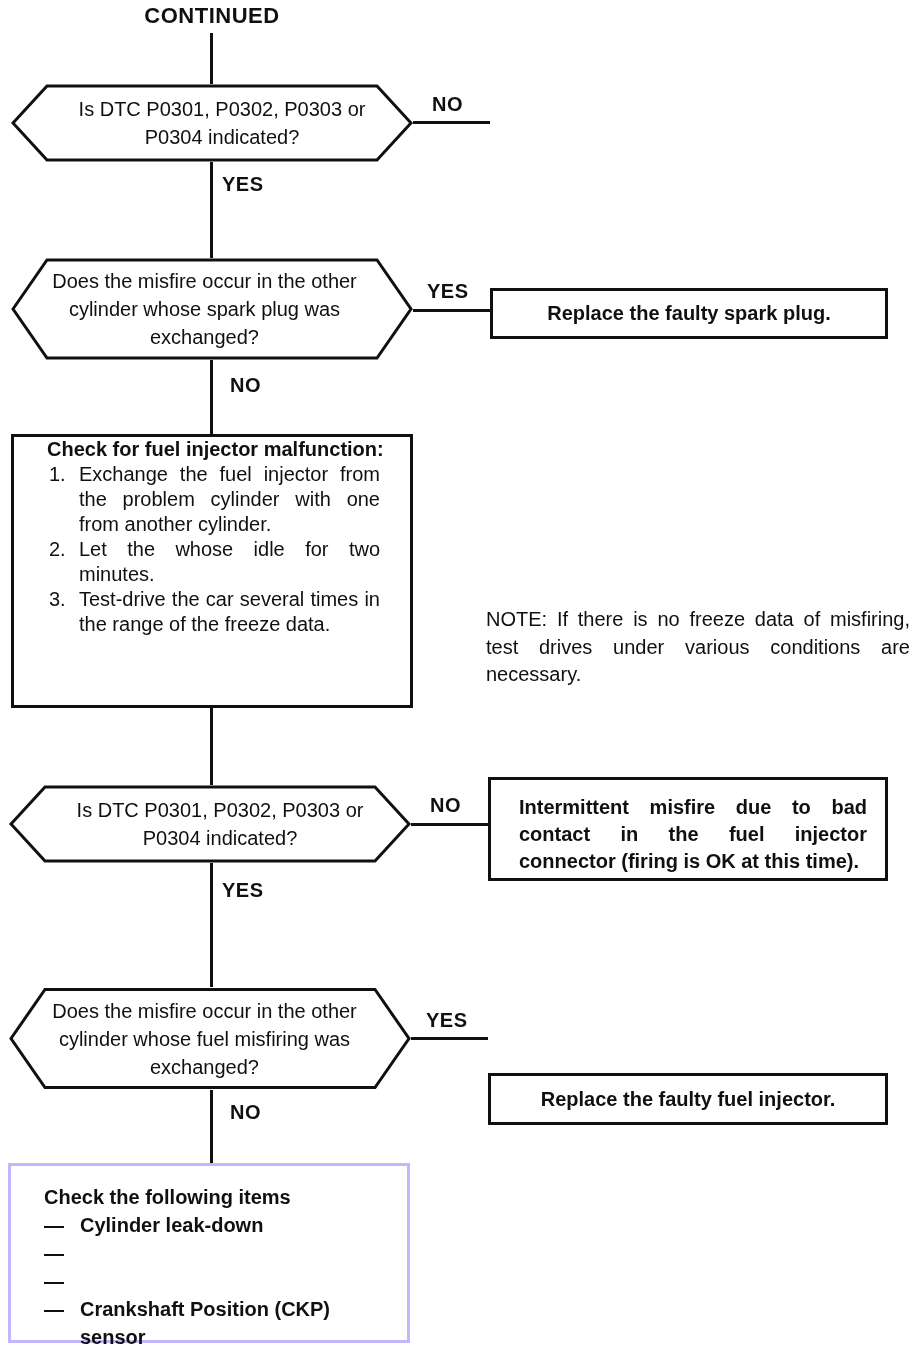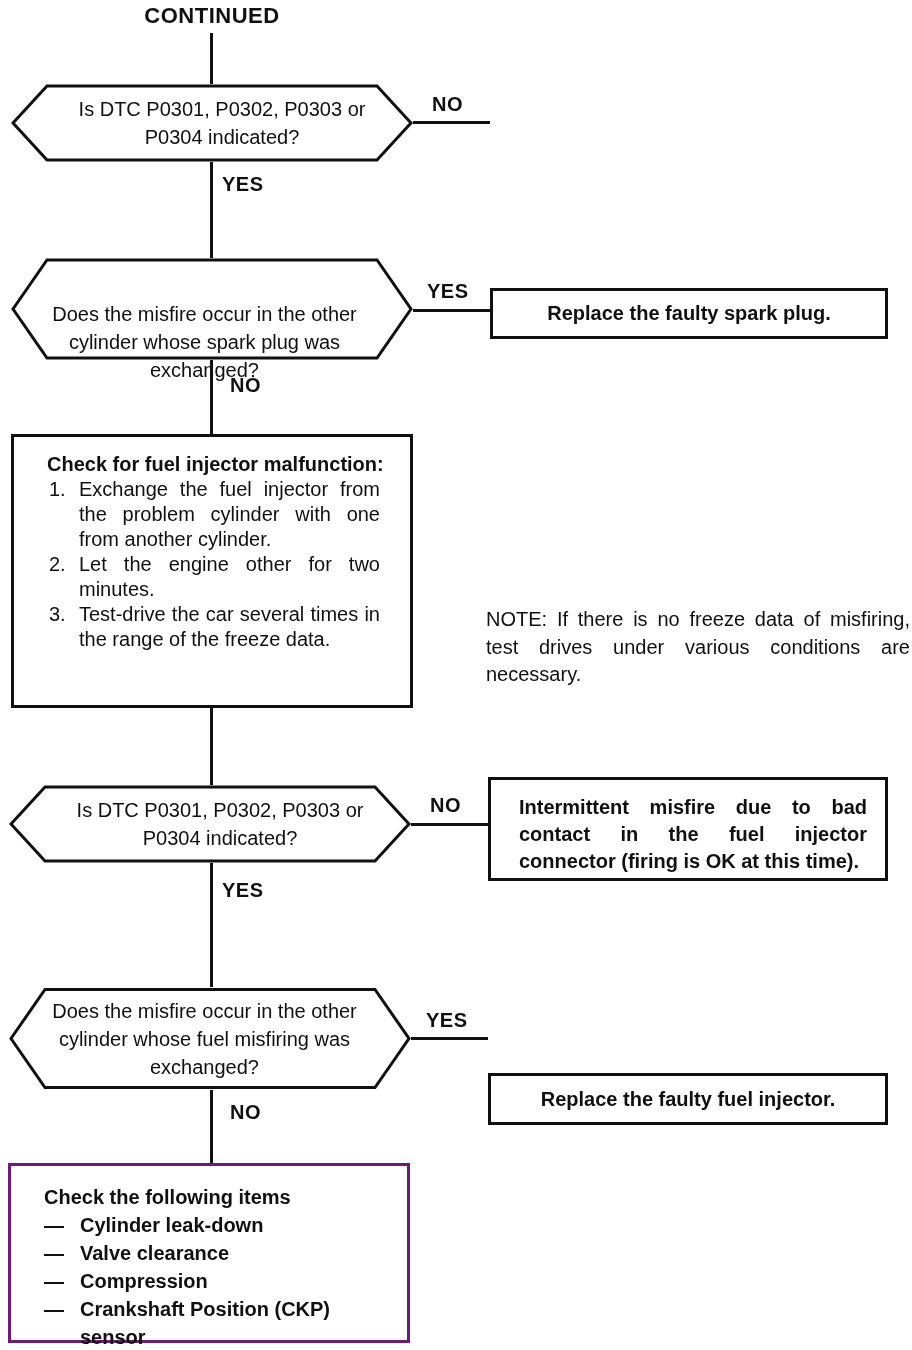--- a/index.html
+++ b/index.html
@@ -22,31 +22,31 @@
     position:absolute;font-size:20px;font-weight:bold;letter-spacing:.5px;
   }
   .rbox{
     position:absolute;border:3px solid #101010;background:#fff;
     font-size:20px;font-weight:bold;line-height:27px;box-sizing:border-box;
   }
   .rbox.paragraph{padding:14px 18px 0 28px;text-align:justify;}
   .rbox.centered{display:flex;align-items:center;justify-content:center;text-align:left;}
   .pbox{
     position:absolute;border:3px solid #101010;background:#fff;
-    box-sizing:border-box;font-size:20px;line-height:25px;padding-top:15px;
+    box-sizing:border-box;font-size:20px;line-height:25px;
   }
   .pbox .heading{font-weight:bold;padding:0 24px 0 33px;}
   .step{display:flex;padding:0 30px 0 35px;}
   .step .num{flex:none;width:30px;}
   .step .txt{flex:1;text-align:justify;}
   .note{
     position:absolute;font-size:20px;line-height:27.5px;text-align:justify;
   }
   .cbox{
-    position:absolute;border:3px solid #701a75;background:#fff;
+    position:absolute;border:3px solid #c4b5fd;background:#fff;
     box-sizing:border-box;font-size:20px;font-weight:bold;line-height:28px;
     padding-top:17px;
   }
   .cbox .heading{padding-left:33px;}
   .citem{display:flex;padding-left:33px;}
   .citem .dash{flex:none;width:36px;}
   .citem .itm{flex:1;padding-right:20px;}
 </style>
 </head>
 <body>
@@ -67,41 +67,41 @@
   <div class="hline" style="left:413px;top:121px;width:77px;height:3px;"></div>
 
 
   <div class="branch-label" style="left:222px;top:173px;">YES</div>
   <div class="vline" style="left:210px;top:162px;width:3px;height:96px;"></div>
 
   <div class="hex" style="left:11px;top:258px;width:402px;height:102px;">
     <svg viewBox="0 0 402 102">
       <polygon points="2,51 36,2 366,2 400,51 366,100 36,100" fill="#ffffff" stroke="#101010" stroke-width="3"></polygon>
     </svg>
-    <div class="hex-text" style="padding-left:33px;padding-right:48px;margin-top:33px;">Does the misfire occur in the other cylinder whose spark plug was exchanged?</div>
+    <div class="hex-text" style="padding-left:33px;padding-right:48px;">Does the misfire occur in the other cylinder whose spark plug was exchanged?</div>
   </div>
   <div class="branch-label" style="left:427px;top:280px;">YES</div>
   <div class="hline" style="left:413px;top:309px;width:77px;height:3px;"></div>
 
   <div class="rbox centered" style="left:490px;top:288px;width:398px;height:51px;">
     <span>Replace the faulty spark plug.</span>
   </div>
 
   <div class="branch-label" style="left:230px;top:374px;">NO</div>
   <div class="vline" style="left:210px;top:360px;width:3px;height:74px;"></div>
 
   <div class="pbox" style="left:11px;top:434px;width:402px;height:274px;">
     <div class="heading">Check for fuel injector malfunction:</div>
     <div class="step">
       <span class="num">1.</span>
       <span class="txt">Exchange the fuel injector from the problem cylinder with one from another cylinder.</span>
     </div>
     <div class="step">
       <span class="num">2.</span>
-      <span class="txt">Let the engine other for two minutes.</span>
+      <span class="txt">Let the whose idle for two minutes.</span>
     </div>
     <div class="step">
       <span class="num">3.</span>
       <span class="txt">Test-drive the car several times in the range of the freeze data.</span>
     </div>
   </div>
 
   <div class="note" style="left:486px;top:606px;width:424px;">NOTE: If there is no freeze data of misfiring, test drives under various conditions are necessary.</div>
 
   <div class="vline" style="left:210px;top:708px;width:3px;height:77px;"></div>
@@ -139,25 +139,23 @@
   <div class="vline" style="left:210px;top:1090px;width:3px;height:73px;"></div>
 
   <div class="cbox" style="left:8px;top:1163px;width:402px;height:180px;">
     <div class="heading">Check the following items</div>
     <div class="citem">
       <span class="dash">—</span>
       <span class="itm">Cylinder leak-down</span>
     </div>
     <div class="citem">
       <span class="dash">—</span>
-      <span class="itm">Valve clearance</span>
     </div>
     <div class="citem">
       <span class="dash">—</span>
-      <span class="itm">Compression</span>
     </div>
     <div class="citem">
       <span class="dash">—</span>
       <span class="itm">Crankshaft Position (CKP) sensor</span>
     </div>
   </div>
 
 </div>
 
 </body></html>

